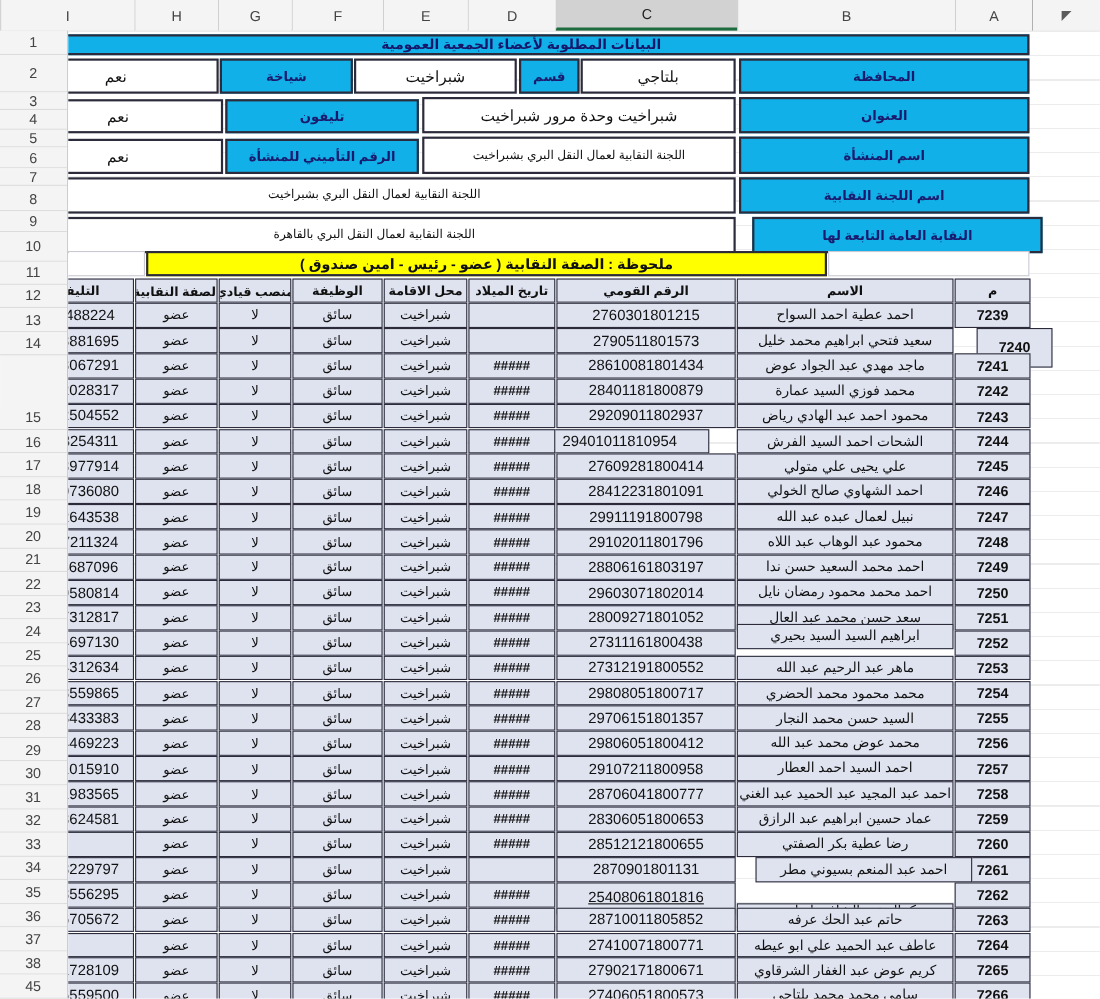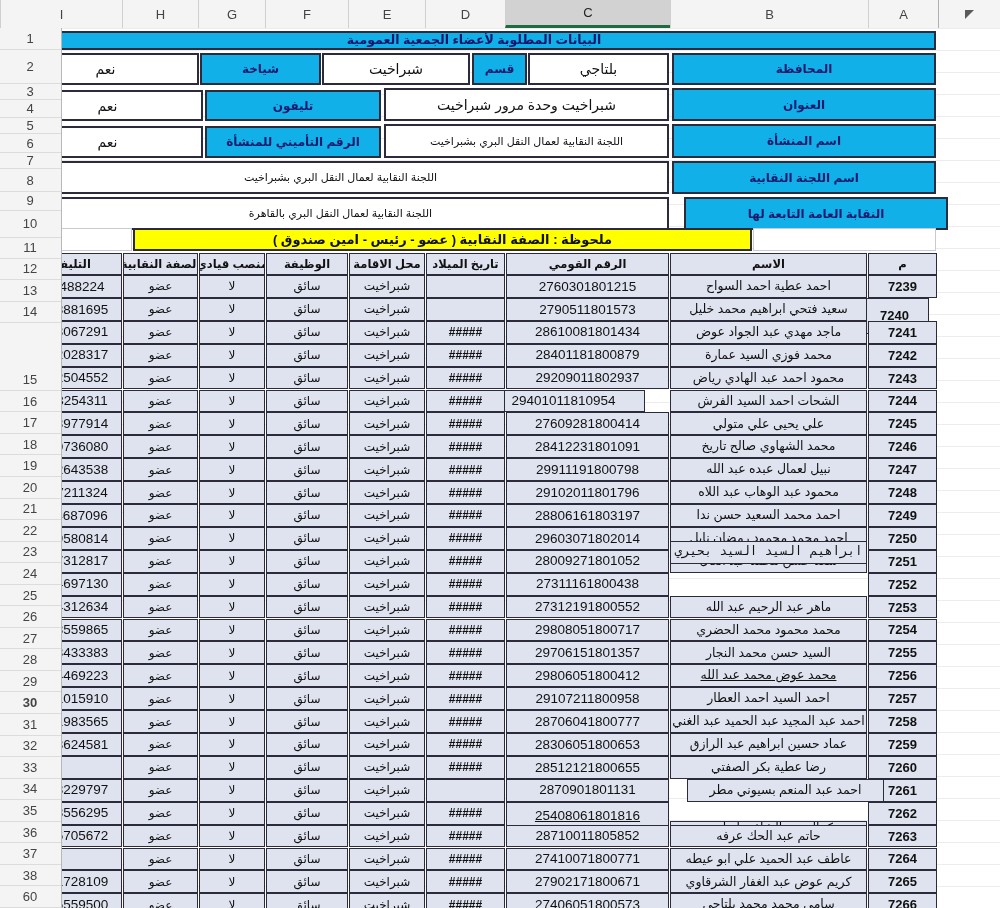--- a/index.html
+++ b/index.html
@@ -205,30 +205,30 @@
       <div class="rowhead" style="height: 22.9px;">20</div>
       <div class="rowhead" style="height: 22.9px;">21</div>
       <div class="rowhead" style="height: 22.9px;">22</div>
       <div class="rowhead" style="height: 22.9px;">23</div>
       <div class="rowhead" style="height: 22.9px;">24</div>
       <div class="rowhead" style="height: 22.9px;">25</div>
       <div class="rowhead" style="height: 22.9px;">26</div>
       <div class="rowhead" style="height: 22.9px;">27</div>
       <div class="rowhead" style="height: 22.9px;">28</div>
       <div class="rowhead" style="height: 22.9px;">29</div>
-      <div class="rowhead" style="height: 22.9px; font-weight: bold;">30</div>
+      <div class="rowhead" style="height: 22.9px;">30</div>
       <div class="rowhead" style="height: 22.9px;">31</div>
       <div class="rowhead" style="height: 22.9px;">32</div>
       <div class="rowhead" style="height: 22.9px;">33</div>
       <div class="rowhead" style="height: 22.9px;">34</div>
       <div class="rowhead" style="height: 22.9px;">35</div>
       <div class="rowhead" style="height: 22.9px;">36</div>
       <div class="rowhead" style="height: 22.9px;">37</div>
       <div class="rowhead" style="height: 22.9px;">38</div>
-      <div class="rowhead" style="height: 22.9px;">60</div>
+      <div class="rowhead" style="height: 22.9px;">45</div>
     </div>
 
   <div class="grid" id="grid">
     <div class="gridlines"></div>
 
     <div id="header-block">
         <div class="cell title" style="left: -50px; top: 3px; height: 19px; width: 924px;">البيانات المطلوبة لأعضاء الجمعية العمومية</div>
         <div class="cell cyan" style="left: 610px; top: 25px; height: 32px; width: 264px;">المحافظة</div>
         <div class="cell white" style="left: 466px; top: 25px; height: 32px; width: 141px;">بلتاجي</div>
         <div class="cell cyan" style="left: 410px; top: 25px; height: 32px; width: 55px;">قسم</div>
@@ -263,21 +263,21 @@
         <div class="thead-cell" style="left: -50px; width: 110px; top: 225px; height: 22px;">التليفون</div>
         <div class="tcell num" style="left: 806px; width: 69px; top: 247px; height: 22.9px;">7239</div>
         <div class="tcell name" style="left: 608px; width: 197px; top: 247px; height: 22.9px;">احمد عطية احمد السواح</div>
         <div class="tcell nid" style="left: 444px; width: 163px; top: 247px; height: 22.9px;">2760301801215</div>
         <div class="tcell hash" style="left: 364px; width: 79px; top: 247px; height: 22.9px;"></div>
         <div class="tcell ar" style="left: 287px; width: 76px; top: 247px; height: 22.9px;">شبراخيت</div>
         <div class="tcell ar" style="left: 204px; width: 82px; top: 247px; height: 22.9px;">سائق</div>
         <div class="tcell ar" style="left: 137px; width: 66px; top: 247px; height: 22.9px;">لا</div>
         <div class="tcell ar" style="left: 61px; width: 75px; top: 247px; height: 22.9px;">عضو</div>
         <div class="tcell tel" style="left: -50px; width: 110px; top: 247px; height: 22.9px;">0129488224</div>
-        <div class="tcell num" style="left: 798px; width: 69px; top: 269.9px; height: 36px;">7240</div>
+        <div class="tcell num" style="left: 826px; width: 69px; top: 269.9px; height: 36px;">7240</div>
         <div class="tcell name" style="left: 608px; width: 197px; top: 269.9px; height: 22.9px;">سعيد فتحي ابراهيم محمد خليل</div>
         <div class="tcell nid" style="left: 444px; width: 163px; top: 269.9px; height: 22.9px;">2790511801573</div>
         <div class="tcell hash" style="left: 364px; width: 79px; top: 269.9px; height: 22.9px;"></div>
         <div class="tcell ar" style="left: 287px; width: 76px; top: 269.9px; height: 22.9px;">شبراخيت</div>
         <div class="tcell ar" style="left: 204px; width: 82px; top: 269.9px; height: 22.9px;">سائق</div>
         <div class="tcell ar" style="left: 137px; width: 66px; top: 269.9px; height: 22.9px;">لا</div>
         <div class="tcell ar" style="left: 61px; width: 75px; top: 269.9px; height: 22.9px;">عضو</div>
         <div class="tcell tel" style="left: -50px; width: 110px; top: 269.9px; height: 22.9px;">01278881695</div>
         <div class="tcell num" style="left: 806px; width: 69px; top: 292.8px; height: 22.9px;">7241</div>
         <div class="tcell name" style="left: 608px; width: 197px; top: 292.8px; height: 22.9px;">ماجد مهدي عبد الجواد عوض</div>
@@ -318,21 +318,21 @@
         <div class="tcell num" style="left: 806px; width: 69px; top: 384.4px; height: 22.9px;">7245</div>
         <div class="tcell name" style="left: 608px; width: 197px; top: 384.4px; height: 22.9px;">علي يحيى علي متولي</div>
         <div class="tcell nid" style="left: 444px; width: 163px; top: 384.4px; height: 22.9px;">27609281800414</div>
         <div class="tcell hash" style="left: 364px; width: 79px; top: 384.4px; height: 22.9px;">#####</div>
         <div class="tcell ar" style="left: 287px; width: 76px; top: 384.4px; height: 22.9px;">شبراخيت</div>
         <div class="tcell ar" style="left: 204px; width: 82px; top: 384.4px; height: 22.9px;">سائق</div>
         <div class="tcell ar" style="left: 137px; width: 66px; top: 384.4px; height: 22.9px;">لا</div>
         <div class="tcell ar" style="left: 61px; width: 75px; top: 384.4px; height: 22.9px;">عضو</div>
         <div class="tcell tel" style="left: -50px; width: 110px; top: 384.4px; height: 22.9px;">01093977914</div>
         <div class="tcell num" style="left: 806px; width: 69px; top: 407.3px; height: 22.9px;">7246</div>
-        <div class="tcell name" style="left: 608px; width: 197px; top: 407.3px; height: 22.9px;">محمد الشهاوي صالح تاريخ</div>
+        <div class="tcell name" style="left: 608px; width: 197px; top: 407.3px; height: 22.9px;">احمد الشهاوي صالح الخولي</div>
         <div class="tcell nid" style="left: 444px; width: 163px; top: 407.3px; height: 22.9px;">28412231801091</div>
         <div class="tcell hash" style="left: 364px; width: 79px; top: 407.3px; height: 22.9px;">#####</div>
         <div class="tcell ar" style="left: 287px; width: 76px; top: 407.3px; height: 22.9px;">شبراخيت</div>
         <div class="tcell ar" style="left: 204px; width: 82px; top: 407.3px; height: 22.9px;">سائق</div>
         <div class="tcell ar" style="left: 137px; width: 66px; top: 407.3px; height: 22.9px;">لا</div>
         <div class="tcell ar" style="left: 61px; width: 75px; top: 407.3px; height: 22.9px;">عضو</div>
         <div class="tcell tel" style="left: -50px; width: 110px; top: 407.3px; height: 22.9px;">01010736080</div>
         <div class="tcell num" style="left: 806px; width: 69px; top: 430.2px; height: 22.9px;">7247</div>
         <div class="tcell name" style="left: 608px; width: 197px; top: 430.2px; height: 22.9px;">نبيل لعمال عبده عبد الله</div>
         <div class="tcell nid" style="left: 444px; width: 163px; top: 430.2px; height: 22.9px;">29911191800798</div>
@@ -372,21 +372,21 @@
         <div class="tcell num" style="left: 806px; width: 69px; top: 521.8px; height: 22.9px;">7251</div>
         <div class="tcell name" style="left: 608px; width: 197px; top: 521.8px; height: 22.9px;">سعد حسن محمد عبد العال</div>
         <div class="tcell nid" style="left: 444px; width: 163px; top: 521.8px; height: 22.9px;">28009271801052</div>
         <div class="tcell hash" style="left: 364px; width: 79px; top: 521.8px; height: 22.9px;">#####</div>
         <div class="tcell ar" style="left: 287px; width: 76px; top: 521.8px; height: 22.9px;">شبراخيت</div>
         <div class="tcell ar" style="left: 204px; width: 82px; top: 521.8px; height: 22.9px;">سائق</div>
         <div class="tcell ar" style="left: 137px; width: 66px; top: 521.8px; height: 22.9px;">لا</div>
         <div class="tcell ar" style="left: 61px; width: 75px; top: 521.8px; height: 22.9px;">عضو</div>
         <div class="tcell tel" style="left: -50px; width: 110px; top: 521.8px; height: 22.9px;">01067312817</div>
         <div class="tcell num" style="left: 806px; width: 69px; top: 544.7px; height: 22.9px;">7252</div>
-        <div class="tcell name" style="left: 608px; width: 197px; top: 513px; height: 22.9px; font-family: Liberation Mono, monospace;">ابراهيم السيد السيد بحيري</div>
+        <div class="tcell name" style="left: 608px; width: 197px; top: 539px; height: 22.9px;">ابراهيم السيد السيد بحيري</div>
         <div class="tcell nid" style="left: 444px; width: 163px; top: 544.7px; height: 22.9px;">27311161800438</div>
         <div class="tcell hash" style="left: 364px; width: 79px; top: 544.7px; height: 22.9px;">#####</div>
         <div class="tcell ar" style="left: 287px; width: 76px; top: 544.7px; height: 22.9px;">شبراخيت</div>
         <div class="tcell ar" style="left: 204px; width: 82px; top: 544.7px; height: 22.9px;">سائق</div>
         <div class="tcell ar" style="left: 137px; width: 66px; top: 544.7px; height: 22.9px;">لا</div>
         <div class="tcell ar" style="left: 61px; width: 75px; top: 544.7px; height: 22.9px;">عضو</div>
         <div class="tcell tel" style="left: -50px; width: 110px; top: 544.7px; height: 22.9px;">01064697130</div>
         <div class="tcell num" style="left: 806px; width: 69px; top: 567.6px; height: 22.9px;">7253</div>
         <div class="tcell name" style="left: 608px; width: 197px; top: 567.6px; height: 22.9px;">ماهر عبد الرحيم عبد الله</div>
         <div class="tcell nid" style="left: 444px; width: 163px; top: 567.6px; height: 22.9px;">27312191800552</div>
@@ -408,21 +408,21 @@
         <div class="tcell num" style="left: 806px; width: 69px; top: 613.4px; height: 22.9px;">7255</div>
         <div class="tcell name" style="left: 608px; width: 197px; top: 613.4px; height: 22.9px;">السيد حسن محمد النجار</div>
         <div class="tcell nid" style="left: 444px; width: 163px; top: 613.4px; height: 22.9px;">29706151801357</div>
         <div class="tcell hash" style="left: 364px; width: 79px; top: 613.4px; height: 22.9px;">#####</div>
         <div class="tcell ar" style="left: 287px; width: 76px; top: 613.4px; height: 22.9px;">شبراخيت</div>
         <div class="tcell ar" style="left: 204px; width: 82px; top: 613.4px; height: 22.9px;">سائق</div>
         <div class="tcell ar" style="left: 137px; width: 66px; top: 613.4px; height: 22.9px;">لا</div>
         <div class="tcell ar" style="left: 61px; width: 75px; top: 613.4px; height: 22.9px;">عضو</div>
         <div class="tcell tel" style="left: -50px; width: 110px; top: 613.4px; height: 22.9px;">01093433383</div>
         <div class="tcell num" style="left: 806px; width: 69px; top: 636.3px; height: 22.9px;">7256</div>
-        <div class="tcell name" style="left: 608px; width: 197px; top: 636.3px; height: 22.9px; text-decoration: underline;">محمد عوض محمد عبد الله</div>
+        <div class="tcell name" style="left: 608px; width: 197px; top: 636.3px; height: 22.9px;">محمد عوض محمد عبد الله</div>
         <div class="tcell nid" style="left: 444px; width: 163px; top: 636.3px; height: 22.9px;">29806051800412</div>
         <div class="tcell hash" style="left: 364px; width: 79px; top: 636.3px; height: 22.9px;">#####</div>
         <div class="tcell ar" style="left: 287px; width: 76px; top: 636.3px; height: 22.9px;">شبراخيت</div>
         <div class="tcell ar" style="left: 204px; width: 82px; top: 636.3px; height: 22.9px;">سائق</div>
         <div class="tcell ar" style="left: 137px; width: 66px; top: 636.3px; height: 22.9px;">لا</div>
         <div class="tcell ar" style="left: 61px; width: 75px; top: 636.3px; height: 22.9px;">عضو</div>
         <div class="tcell tel" style="left: -50px; width: 110px; top: 636.3px; height: 22.9px;">01014469223</div>
         <div class="tcell num" style="left: 806px; width: 69px; top: 659.2px; height: 22.9px;">7257</div>
         <div class="tcell name" style="left: 608px; width: 197px; top: 659.2px; height: 22.9px;">احمد السيد احمد العطار</div>
         <div class="tcell nid" style="left: 444px; width: 163px; top: 659.2px; height: 22.9px;">29107211800958</div>

